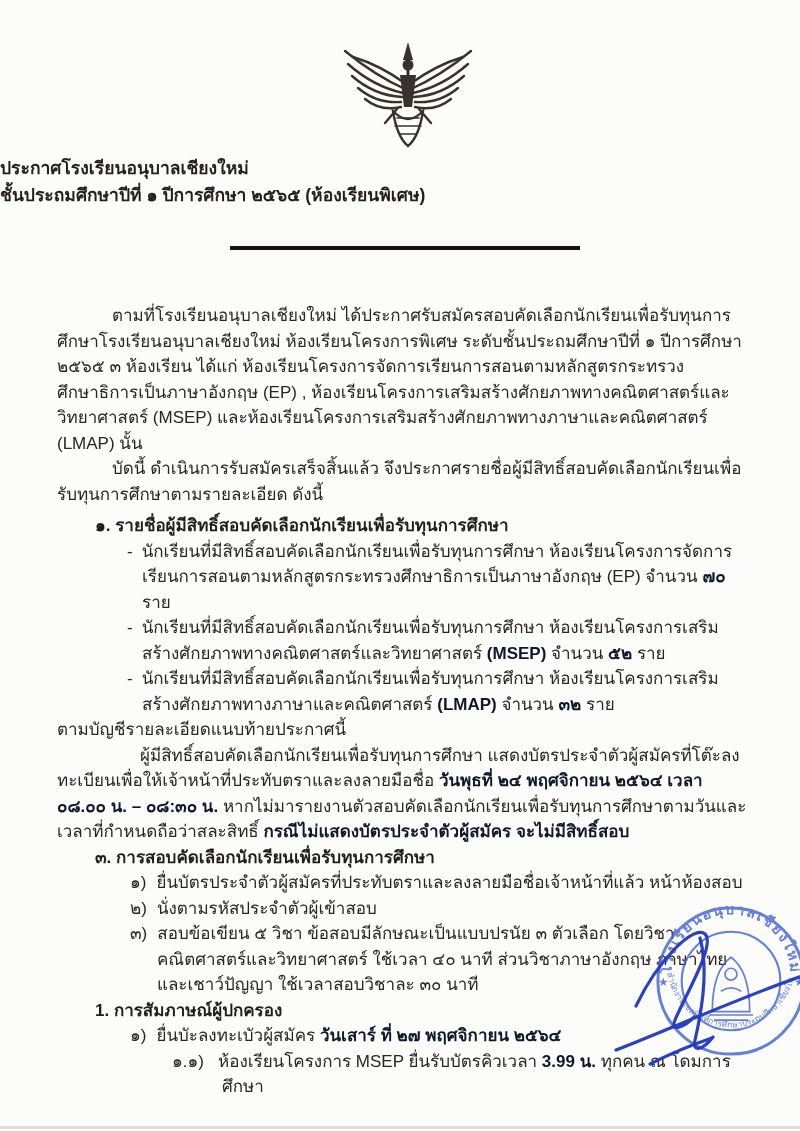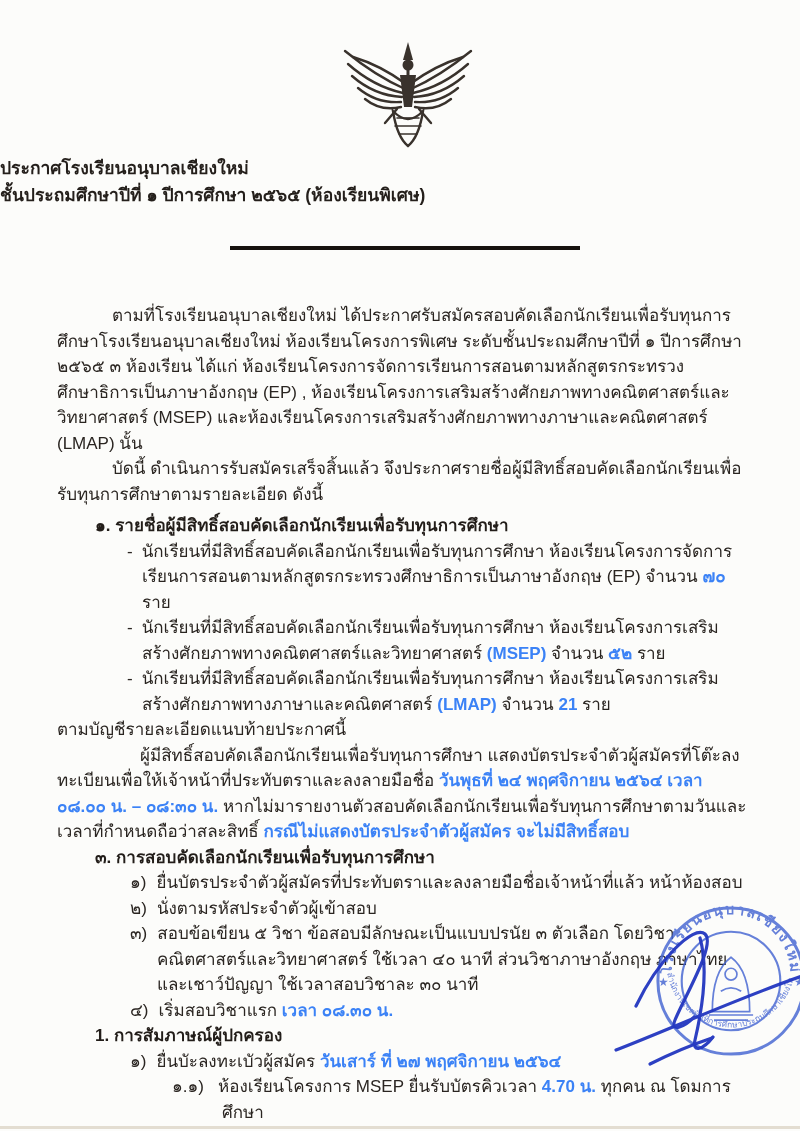--- a/index.html
+++ b/index.html
@@ -35,21 +35,21 @@
   .note-line{margin-left:68px;margin-top:4px;}
 
   .sec2-para{text-indent:83px;}
 
   .num-item{padding-left:100px;text-indent:-27px;}
   .num-item .marker{margin-right:10px;}
   .venue-line{margin-left:95px;}
   .subnum-item{padding-left:165px;text-indent:-50px;}
   .subnum-item .marker{margin-right:14px;text-align:center;}
 
-  .b{font-weight:bold;color:#3b82f6;}
+  .b{font-weight:bold;color:#0f172a;}
 
   .stamp{position:absolute;left:646px;top:896px;width:170px;height:170px;}
   .signature{position:absolute;left:598px;top:898px;width:225px;height:185px;}
 
   .scan-edge{position:absolute;left:0;bottom:2px;width:800px;height:3px;background:#d5cdbb;opacity:.65;}
 </style>
 </head>
 <body>
 
 <div class="page">
@@ -83,34 +83,33 @@
   <div class="divider"></div>
 
   <div class="content">
 
     <p class="indent1">ตามที่โรงเรียนอนุบาลเชียงใหม่ ได้ประกาศรับสมัครสอบคัดเลือกนักเรียนเพื่อรับทุนการศึกษาโรงเรียนอนุบาลเชียงใหม่ ห้องเรียนโครงการพิเศษ ระดับชั้นประถมศึกษาปีที่ ๑ ปีการศึกษา ๒๕๖๕  ๓ ห้องเรียน ได้แก่ ห้องเรียนโครงการจัดการเรียนการสอนตามหลักสูตรกระทรวงศึกษาธิการเป็นภาษาอังกฤษ (EP) , ห้องเรียนโครงการเสริมสร้างศักยภาพทางคณิตศาสตร์และวิทยาศาสตร์ (MSEP) และห้องเรียนโครงการเสริมสร้างศักยภาพทางภาษาและคณิตศาสตร์ (LMAP) นั้น</p>
     <p class="indent1">บัดนี้ ดำเนินการรับสมัครเสร็จสิ้นแล้ว จึงประกาศรายชื่อผู้มีสิทธิ์สอบคัดเลือกนักเรียนเพื่อรับทุนการศึกษาตามรายละเอียด ดังนี้</p>
 
     <p class="sec-heading first">๑. รายชื่อผู้มีสิทธิ์สอบคัดเลือกนักเรียนเพื่อรับทุนการศึกษา</p>
     <p class="dash-item"><span class="marker">-</span><span><span>นักเรียนที่มีสิทธิ์สอบคัดเลือกนักเรียนเพื่อรับทุนการศึกษา ห้องเรียนโครงการจัดการเรียนการสอนตามหลักสูตรกระทรวงศึกษาธิการเป็นภาษาอังกฤษ (EP) จำนวน </span><span class="b">๗๐</span><span> ราย</span></span></p>
     <p class="dash-item"><span class="marker">-</span><span><span>นักเรียนที่มีสิทธิ์สอบคัดเลือกนักเรียนเพื่อรับทุนการศึกษา ห้องเรียนโครงการเสริมสร้างศักยภาพทางคณิตศาสตร์และวิทยาศาสตร์ </span><span class="b">(MSEP)</span><span>  จำนวน </span><span class="b">๕๒</span><span> ราย</span></span></p>
-    <p class="dash-item"><span class="marker">-</span><span><span>นักเรียนที่มีสิทธิ์สอบคัดเลือกนักเรียนเพื่อรับทุนการศึกษา ห้องเรียนโครงการเสริมสร้างศักยภาพทางภาษาและคณิตศาสตร์ </span><span class="b">(LMAP)</span><span>  จำนวน </span><span class="b">21</span><span> ราย</span></span></p>
+    <p class="dash-item"><span class="marker">-</span><span><span>นักเรียนที่มีสิทธิ์สอบคัดเลือกนักเรียนเพื่อรับทุนการศึกษา ห้องเรียนโครงการเสริมสร้างศักยภาพทางภาษาและคณิตศาสตร์ </span><span class="b">(LMAP)</span><span>  จำนวน </span><span class="b">๓๒</span><span> ราย</span></span></p>
     <p class="note-line">ตามบัญชีรายละเอียดแนบท้ายประกาศนี้</p>
 
     <p class="sec2-para"><span>ผู้มีสิทธิ์สอบคัดเลือกนักเรียนเพื่อรับทุนการศึกษา แสดงบัตรประจำตัวผู้สมัครที่โต๊ะลงทะเบียนเพื่อให้เจ้าหน้าที่ประทับตราและลงลายมือชื่อ </span><span class="b">วันพุธที่ ๒๔ พฤศจิกายน ๒๕๖๔ เวลา ๐๘.๐๐ น. – ๐๘:๓๐ น.</span><span> หากไม่มารายงานตัวสอบคัดเลือกนักเรียนเพื่อรับทุนการศึกษาตามวันและเวลาที่กำหนดถือว่าสละสิทธิ์ </span><span class="b">กรณีไม่แสดงบัตรประจำตัวผู้สมัคร จะไม่มีสิทธิ์สอบ</span></p>
 
     <p class="sec-heading">๓. การสอบคัดเลือกนักเรียนเพื่อรับทุนการศึกษา</p>
     <p class="num-item"><span class="marker">๑)</span><span><span>ยื่นบัตรประจำตัวผู้สมัครที่ประทับตราและลงลายมือชื่อเจ้าหน้าที่แล้ว  หน้าห้องสอบ</span></span></p>
     <p class="num-item"><span class="marker">๒)</span><span><span>นั่งตามรหัสประจำตัวผู้เข้าสอบ</span></span></p>
     <p class="num-item"><span class="marker">๓)</span><span><span>สอบข้อเขียน ๕ วิชา ข้อสอบมีลักษณะเป็นแบบปรนัย ๓ ตัวเลือก โดยวิชาคณิตศาสตร์และวิทยาศาสตร์ ใช้เวลา ๔๐ นาที ส่วนวิชาภาษาอังกฤษ ภาษาไทย และเชาว์ปัญญา ใช้เวลาสอบวิชาละ ๓๐ นาที</span></span></p>
-    <p class="num-item"><span class="marker">๔)</span><span><span>เริ่มสอบวิชาแรก </span><span class="b">เวลา ๐๘.๓๐ น.</span></span></p>
 
     <p class="sec-heading">1. การสัมภาษณ์ผู้ปกครอง</p>
     <p class="num-item"><span class="marker">๑)</span><span><span>ยื่นบัะลงทะเบัวผู้สมัคร </span><span class="b">วันเสาร์ ที่ ๒๗ พฤศจิกายน ๒๕๖๔</span></span></p>
-    <p class="subnum-item"><span class="marker">๑.๑)</span><span><span>ห้องเรียนโครงการ MSEP ยื่นรับบัตรคิวเวลา </span><span class="b">4.70 น.</span><span> ทุกคน ณ โดมการศึกษา</span></span></p>
+    <p class="subnum-item"><span class="marker">๑.๑)</span><span><span>ห้องเรียนโครงการ MSEP ยื่นรับบัตรคิวเวลา </span><span class="b">3.99 น.</span><span> ทุกคน ณ โดมการศึกษา</span></span></p>
 
   </div>
 
   <svg class="stamp" viewBox="0 0 200 200" xmlns="http://www.w3.org/2000/svg" opacity="0.82">
     <defs>
       <path id="arcTop" d="M 32,108 A 70,70 0 1 1 168,108"></path>
       <path id="arcBottom" d="M 26,96 A 76,76 0 0 0 174,96"></path>
     </defs>
     <circle cx="100" cy="100" r="86" fill="none" stroke="#4565d2" stroke-width="3.5"></circle>
     <circle cx="100" cy="100" r="58" fill="none" stroke="#4565d2" stroke-width="2.5"></circle>

